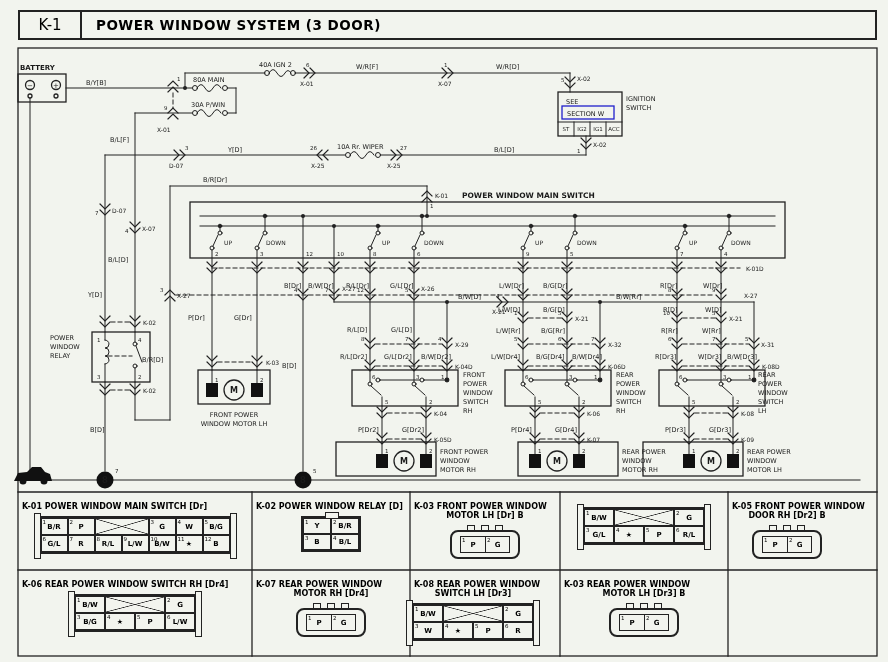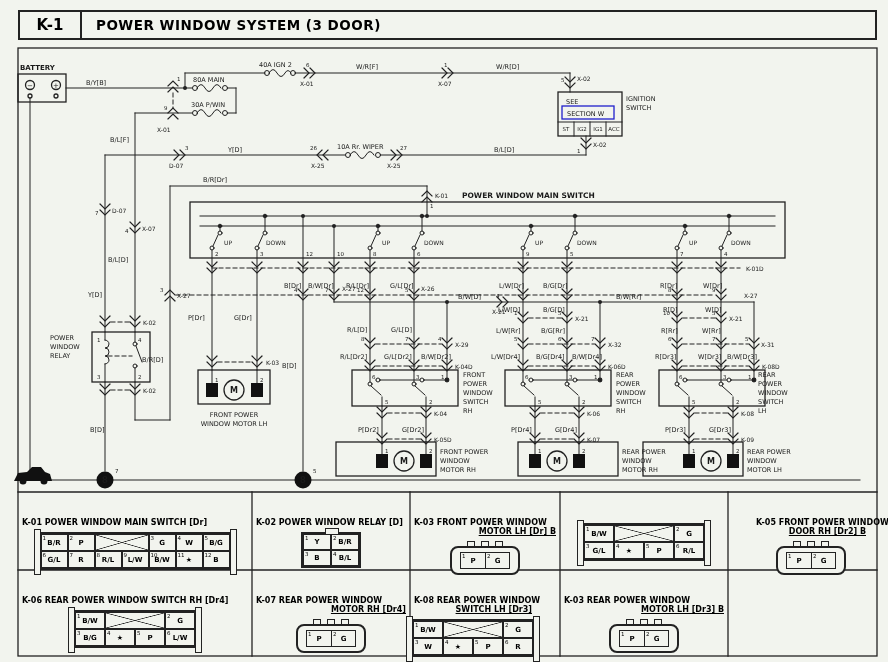--- a/index.html
+++ b/index.html
@@ -1,23 +1,23 @@
 <!DOCTYPE html>
 <html><head>
 <meta charset="utf-8">
 <style>
   html,body{margin:0;padding:0;background:#f2f4ee;font-family:"DejaVu Sans",sans-serif;}
   #page{position:relative;width:888px;height:662px;background:#f2f4ee;overflow:hidden;}
   svg text{fill:#1a1a1a;}
   .hdr{position:absolute;left:18px;top:10px;width:859px;height:30px;border:2px solid #222;display:flex;align-items:center;background:#f2f4ee;box-sizing:border-box;}
-  .hdr-code{width:60px;text-align:center;font-weight:bold;font-size:15px;border-right:2px solid #222;align-self:stretch;display:flex;align-items:center;justify-content:center;}
+  .hdr-code{width:60px;text-align:center;font-weight:normal;font-size:15px;border-right:2px solid #222;align-self:stretch;display:flex;align-items:center;justify-content:center;}
   .hdr-title{font-weight:bold;font-size:13.5px;padding-left:14px;letter-spacing:.5px;}
-  .conn-cell{position:absolute;box-sizing:border-box;padding:10px 4px;margin-top:16px;}
+  .conn-cell{position:absolute;box-sizing:border-box;padding:10px 4px;}
   .c-title{font-size:8px;font-weight:bold;line-height:9px;white-space:nowrap;}
-  .c-title .l2{display:block;text-align:right;text-decoration:underline;}
+  .c-title .l2{display:block;text-align:center;}
   .c-graphic{display:flex;justify-content:center;margin-top:5px;}
   .c-box{border:2px solid #222;display:inline-block;position:relative;background:#c4b5fd;}
   .c-row{display:flex;}
   .c-pin{border:1px solid #222;height:17px;position:relative;display:flex;align-items:center;justify-content:center;font-size:7px;font-weight:bold;box-sizing:border-box;background:#f2f4ee;}
   .c-pin .pnum{position:absolute;top:0px;left:1px;font-size:5.5px;font-weight:normal;}
   .t-main12 .c-pin{width:27px;}
   .t-main12 .c-pin.x2{width:54px;}
   .t-switch6 .c-pin{width:30px;}
   .t-switch6 .c-pin.x2{width:60px;}
   .t-relay4 .c-pin{width:28px;height:16px;}
@@ -667,21 +667,21 @@
             </div>
             <div class="c-row">
               <div class="c-pin"><span class="pnum">3</span>G/L</div>
               <div class="c-pin"><span class="pnum">4</span>★</div>
               <div class="c-pin"><span class="pnum">5</span>P</div>
               <div class="c-pin"><span class="pnum">6</span>R/L</div>
             </div>
           </div>
         </div>
       </div>
-      <div class="conn-cell t-motor2" style="left: 752px; top: 492px; width: 118px; height: 78px;">
+      <div class="conn-cell t-motor2" style="left: 728px; top: 492px; width: 118px; height: 78px;">
         <div class="c-title"><span>K-05 FRONT POWER WINDOW</span><span class="l2">DOOR RH [Dr2] B</span></div>
         <div class="c-graphic">
           <div class="c-ovalwrap"><div class="c-tabs">
               <span></span>
               <span></span>
               <span></span>
             </div><div class="c-oval"><div class="c-row">
                 <div class="c-pin"><span class="pnum">1</span>P</div>
                 <div class="c-pin"><span class="pnum">2</span>G</div>
               </div></div></div>

